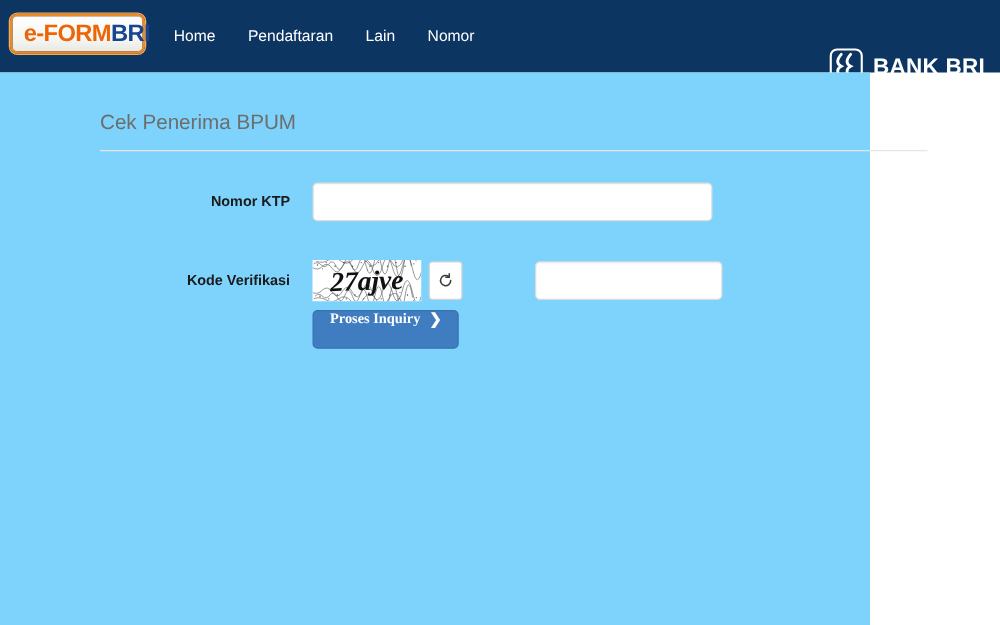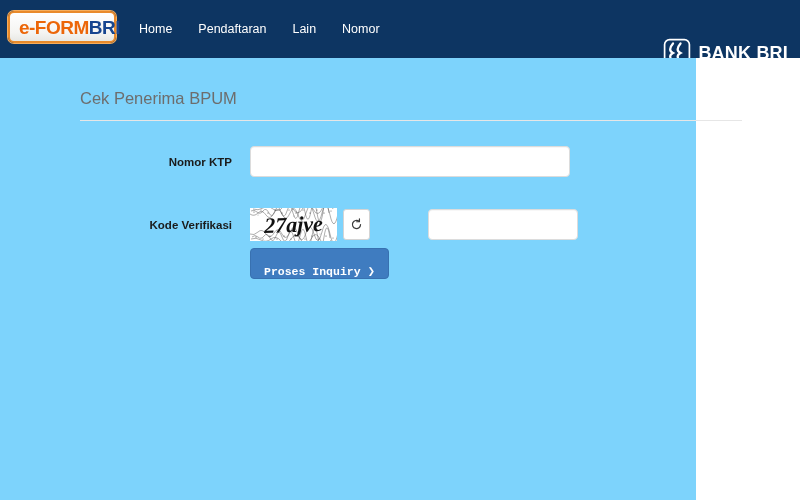--- a/index.html
+++ b/index.html
@@ -196,25 +196,25 @@
   .submit-btn {
     position: absolute;
     left: 250px;
     top: 190px;
     height: 31px;
     padding: 0 13px;
     background: #3f7cc0;
     border: 1px solid #3871b0;
     border-radius: 4px;
     color: #ffffff;
-    font-family: Liberation Mono, monospace;
+    font-family: Liberation Serif, serif;
     font-size: 11.5px;
     font-weight: bold;
     display: flex;
-    align-items: flex-end;
+    align-items: flex-start;
     gap: 7px;
     cursor: pointer;
     white-space: nowrap;
   }
   .chev { font-size: 12px; font-weight: bold; line-height: 1; }
 </style>
 </head>
 <body>
 
 <div id="page">

